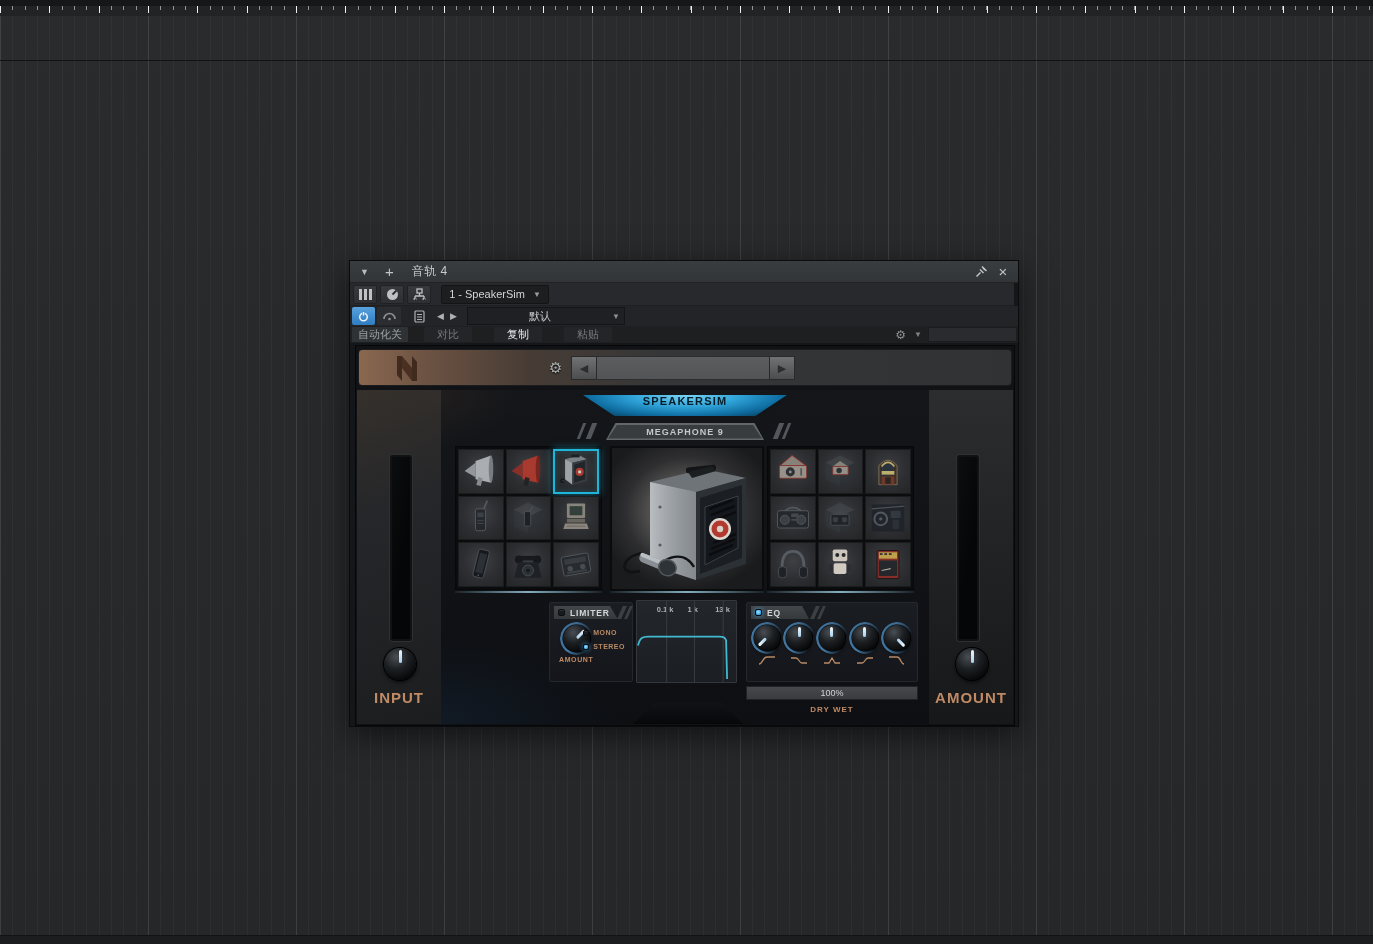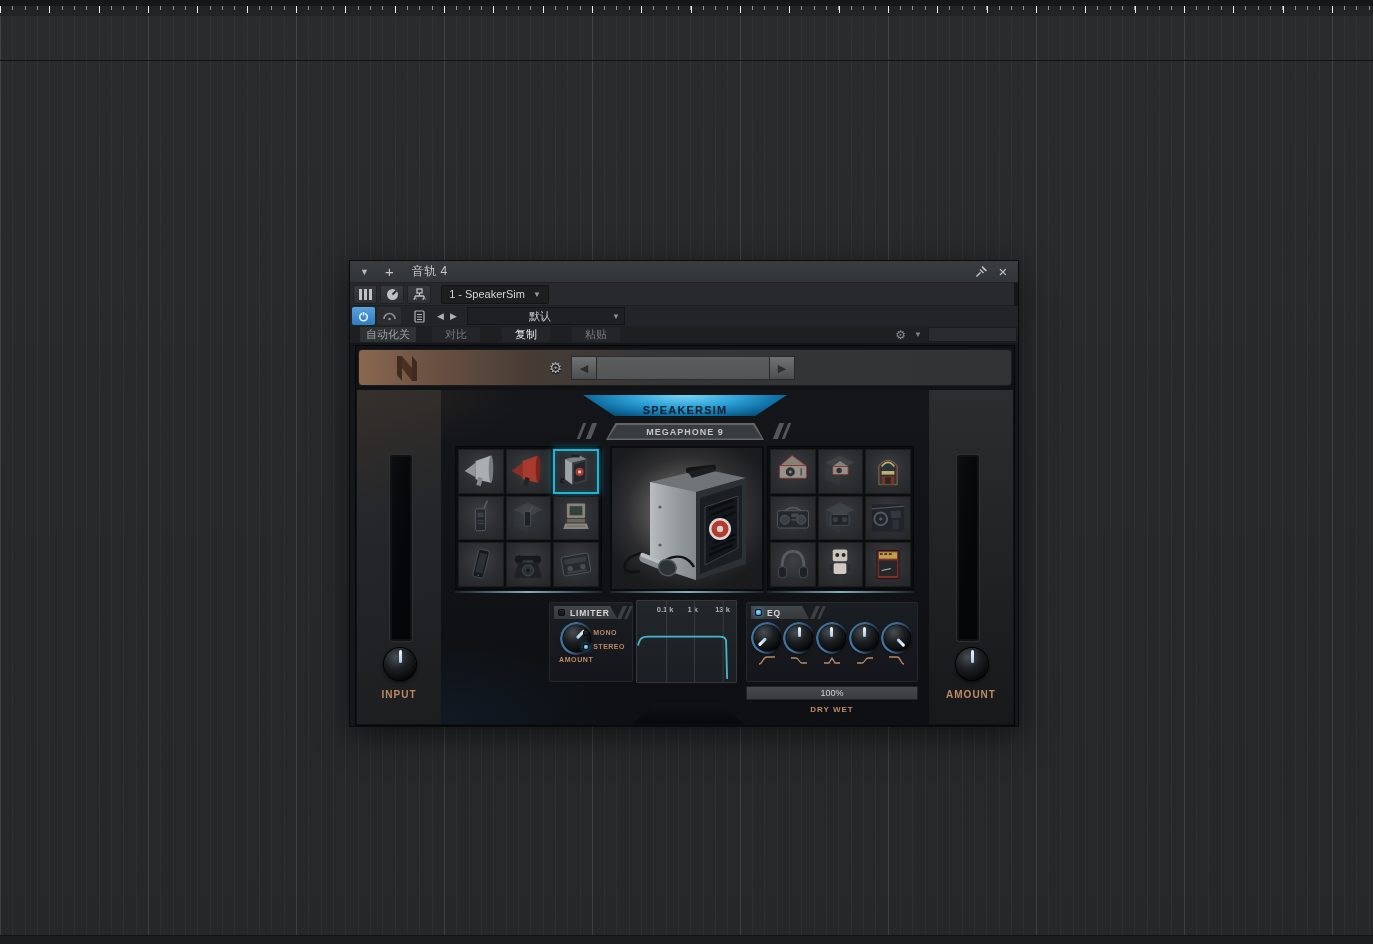--- a/index.html
+++ b/index.html
@@ -47,21 +47,21 @@
   .byp{width:24px;height:18px;margin-left:2px;background:#2b2d30;border-radius:2px;display:flex;align-items:center;justify-content:center;cursor:pointer}
   .docbtn{width:18px;height:16px;margin-left:9px;display:flex;align-items:center;justify-content:center;cursor:pointer}
   .navtri{width:13px;height:16px;color:#aeb0b2;font-size:9px;display:flex;align-items:center;justify-content:center;cursor:pointer}
   .presetdrop{margin-left:7px;width:158px;height:18px;background:#1e2023;border:1px solid #141517;display:flex;align-items:center;cursor:pointer}
   .presetdrop .nm{flex:1;text-align:center;color:#c6c8ca;font-size:11px}
   .presetdrop .tri{font-size:8px;color:#8e9092;margin-right:4px}
 
   .row4{position:absolute;left:0;top:65px;right:0;height:17px;background:#1d1f21;display:flex;align-items:center;font-size:11px}
   .r4btn{height:15px;padding:0 6px;min-width:48px;display:flex;align-items:center;justify-content:center;
     background:#232528;color:#77797c;cursor:pointer;border-radius:1px}
-  .r4btn.auto{margin-left:10px;background:#2f3235;color:#9fa1a4}
+  .r4btn.auto{margin-left:2px;background:#2f3235;color:#9fa1a4}
   .r4btn.b1{margin-left:16px}.r4btn.b2{margin-left:22px;color:#e9ebed}.r4btn.b3{margin-left:22px}
   .r4gear{margin-left:auto;color:#8d8f92;font-size:12px;cursor:pointer}
   .r4tri{font-size:8px;color:#7f8184;margin:0 6px 0 8px;cursor:pointer}
   .r4field{width:89px;height:15px;background:#292b2e;border:1px solid #1a1c1e;margin-right:1px}
 
   
   #plug{position:absolute;left:5px;top:84px;width:660px;height:381px;background:#101216;border:1px solid #060708}
   .plugtop{position:absolute;left:2px;top:3px;width:654px;height:37px;border-radius:4px;border:1px solid #1b1c1e;
     background:linear-gradient(90deg,#8a6850 0%,#6d5343 10%,#473c35 26%,#343638 48%,#303234 100%)}
   .nlogo{position:absolute;left:34px;top:4px;width:28px;height:29px}
@@ -75,40 +75,40 @@
      radial-gradient(260px 120px at 12% 100%, rgba(35,70,115,.20), transparent 70%),
      radial-gradient(200px 90px at 4% 0%, rgba(150,100,60,.15), transparent 70%),
      linear-gradient(#14161a,#0d0f12)}
 
   
   .iocol{position:absolute;top:0;bottom:0;width:84px;background:linear-gradient(#2b2d2f,#1e2022 60%,#17181a)}
   .iocol.left{left:0;background:linear-gradient(160deg,#35302b,#26272a 35%,#1b1d1f)}
   .iocol.right{right:0}
   .meter{position:absolute;top:65px;width:22px;height:186px;background:linear-gradient(100deg,#0c0d0f,#050607 55%);
     border:2px solid #101214;outline:1px solid #2e3032;border-radius:2px}
-  .iolabel{position:absolute;top:299px;width:100%;text-align:center;color:#c08a64;font-size:10px;font-weight:bold;letter-spacing:1px}
+  .iolabel{position:absolute;top:299px;width:100%;text-align:center;color:#c08a64;font-size:15px;font-weight:bold;letter-spacing:1px}
 
   
   .knob{position:relative;border-radius:50%;
     background:radial-gradient(circle at 38% 28%, #494e53 0%, #1d2023 40%, #060708 78%);
     box-shadow:0 0 0 1px #000, 0 2px 4px rgba(0,0,0,.8)}
   .knob.blue::after{content:"";position:absolute;inset:-3px;border-radius:50%;pointer-events:none;
     background:conic-gradient(from 140deg, rgba(90,170,235,0) 0%, rgba(95,175,240,.65) 20%, rgba(95,175,240,.55) 62%, rgba(90,170,235,0) 82%);
     -webkit-mask:radial-gradient(farthest-side, transparent calc(100% - 3px), #000 calc(100% - 2px));
     mask:radial-gradient(farthest-side, transparent calc(100% - 3px), #000 calc(100% - 2px))}
   .ptrwrap{position:absolute;inset:0}
   .stick{position:absolute;left:50%;top:7%;width:3px;height:40%;margin-left:-1.5px;border-radius:2px;
     background:linear-gradient(#f2f8fc,#a9cfeb)}
 
   
   .bannerwrap{position:absolute;left:50%;top:4px;transform:translateX(-50%);width:214px;height:23px;
     clip-path:polygon(0 0,100% 0,84% 100%,16% 100%);background:#131518;display:flex;align-items:center;justify-content:center}
   .banner{width:204px;height:21px;clip-path:polygon(0 0,100% 0,84.5% 100%,15.5% 100%);
     background:radial-gradient(120px 26px at 50% 0%, #7ad4f4 0%, #2fa3d8 45%, #0f6ea2 80%, #0a4a70 100%);
-    display:flex;align-items:flex-end;justify-content:center;
+    display:flex;align-items:flex-start;justify-content:center;
     box-shadow:0 0 14px rgba(60,170,230,.5)}
   .banner span{color:#031c29;font-size:11px;font-weight:bold;letter-spacing:1.2px}
   .modelwrap{position:absolute;left:50%;top:33px;transform:translateX(-50%);width:158px;height:17px;
     clip-path:polygon(6% 0,94% 0,100% 100%,0 100%);background:#64676a;display:flex;align-items:center;justify-content:center}
   .modeltab{width:154px;height:14px;clip-path:polygon(6% 0,94% 0,100% 100%,0 100%);background:#393c3f;
     display:flex;align-items:center;justify-content:center;color:#c4c6c8;font-size:9px;font-weight:bold;letter-spacing:1px}
   .slash{position:absolute;top:33px;width:5px;height:16px;background:#53565a;transform:skewX(-22deg)}
   .slash.l1{left:calc(50% - 96px)}.slash.l2{left:calc(50% - 105px);width:3px}
   .slash.r1{left:calc(50% + 91px)}.slash.r2{left:calc(50% + 100px);width:3px}
 

